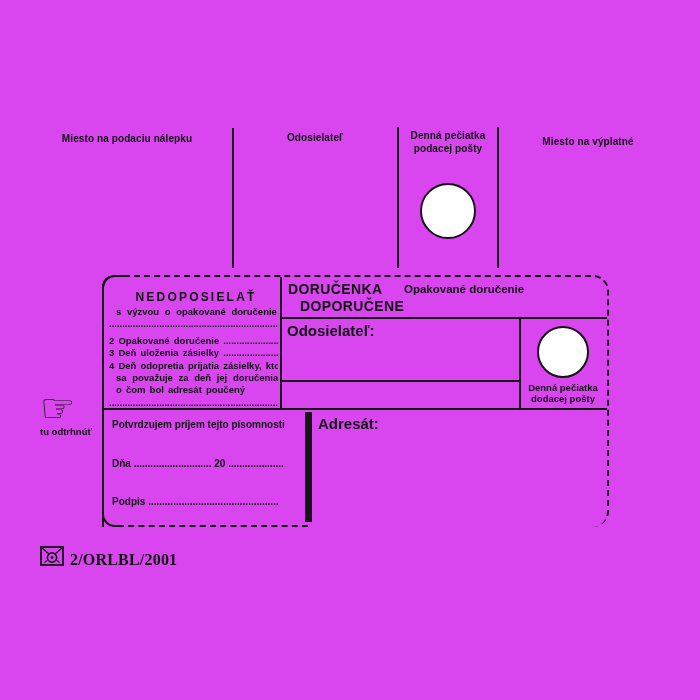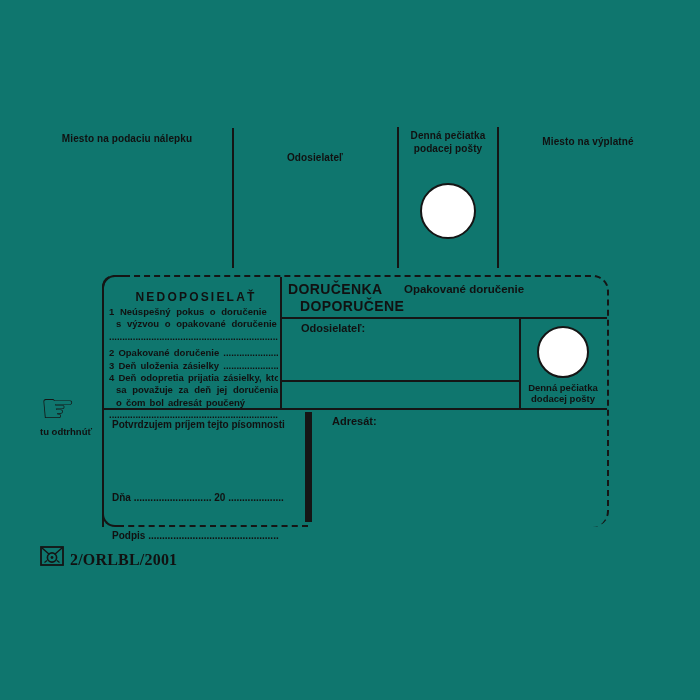--- a/index.html
+++ b/index.html
@@ -1,25 +1,25 @@
 <!DOCTYPE html>
 <html><head>
 <meta charset="utf-8">
 <style>
   html,body{margin:0;padding:0;background:#e8e8e8;}
   .page{
-    position:relative;width:700px;height:700px;background:#0f766e;
+    position:relative;width:700px;height:700px;background:#d946ef;
     font-family:"Liberation Sans",sans-serif;color:#111;overflow:hidden;
     margin:0 auto;
   }
   .abs{position:absolute;}
   .ctr{text-align:center;}
   .vline{position:absolute;width:2px;background:#151515;}
   .hline{position:absolute;height:2px;background:#151515;}
-  .nowrap{white-space:nowrap;overflow:hidden;margin-top:34px;}
+  .nowrap{white-space:nowrap;overflow:hidden;}
 
   
   .top-label{font-size:10px;font-weight:bold;line-height:12.5px;letter-spacing:.1px;}
   .stamp-circle{
     position:absolute;border:2px solid #151515;border-radius:50%;
     box-sizing:border-box;background:#fff;
   }
 
   
   .card-outline{
@@ -48,21 +48,21 @@
   .np{position:absolute;left:109px;top:281px;width:169px;overflow:hidden;}
   .np-title{font-size:12px;font-weight:bold;letter-spacing:2.2px;margin:9px 0 2px 5px;white-space:nowrap;text-align:center;}
   .np-line{font-size:9.5px;font-weight:bold;line-height:12.4px;white-space:nowrap;overflow:hidden;word-spacing:1.5px;}
   .np-wide{word-spacing:3px;}
   .np-ind{padding-left:7px;}
   .np-gap{height:4px;}
 
   
   .hdr-big{font-size:14px;font-weight:bold;letter-spacing:.4px;line-height:16.5px;white-space:nowrap;}
   .hdr-sub{font-size:11.5px;font-weight:bold;white-space:nowrap;}
-  .field-label{font-size:11px;font-weight:bold;margin-left:14px;}
+  .field-label{font-size:15px;font-weight:bold;}
   .stamp-label{font-size:9.5px;font-weight:bold;line-height:10.5px;}
 
   
   .cf-line{font-size:10px;font-weight:bold;white-space:nowrap;}
   .thick-bar{position:absolute;left:305px;top:412px;width:7px;height:110px;background:#151515;}
 
   
   .hand{font-family:"DejaVu Sans",sans-serif;font-size:40px;line-height:1;color:#151515;}
   .tear-label{font-size:9.5px;font-weight:bold;}
 
@@ -73,21 +73,21 @@
 <body>
 
 <div class="page">
 
   <div class="abs top-label ctr" style="left:37px;top:133px;width:180px;">
     <div>Miesto na podaciu nálepku</div>
   </div>
 
   <div class="vline" style="left:232px;top:128px;height:140px;"></div>
 
-  <div class="abs top-label ctr" style="left:255px;top:152px;width:120px;text-align:center;">Odosielateľ</div>
+  <div class="abs top-label ctr" style="left:255px;top:132px;width:120px;text-align:center;">Odosielateľ</div>
 
   <div class="vline" style="left:397px;top:127px;height:141px;"></div>
 
   <div class="abs top-label ctr" style="left:398px;top:130px;width:100px;">
     <div>Denná pečiatka</div>
     <div>podacej pošty</div>
   </div>
 
   <div class="stamp-circle" style="left:420px;top:183px;width:56px;height:56px;"></div>
 
@@ -102,21 +102,20 @@
 
   <div class="vline" style="left:280px;top:277px;height:133px;"></div>
   <div class="hline" style="left:282px;top:317px;width:325px;"></div>
   <div class="hline" style="left:282px;top:380px;width:239px;"></div>
   <div class="vline" style="left:519px;top:317px;height:93px;"></div>
   <div class="hline" style="left:104px;top:408px;width:503px;"></div>
   <div class="thick-bar"></div>
 
   <div class="np">
     <div class="np-title">NEDOPOSIELAŤ</div>
-    <div class="np-line np-wide">1 Neúspešný pokus o doručenie</div>
     <div class="np-line np-wide np-ind">s výzvou o opakované doručenie dňa</div>
     <div class="np-line">........................................................................</div>
     <div class="np-gap"></div>
     <div class="np-line">2 Opakované doručenie ..............................</div>
     <div class="np-line">3 Deň uloženia zásielky .............................</div>
     <div class="np-line">4 Deň odopretia prijatia zásielky, ktorý</div>
     <div class="np-line np-wide np-ind">sa považuje za deň jej doručenia,</div>
     <div class="np-line np-ind">o čom bol adresát poučený</div>
     <div class="np-line">........................................................................</div>
   </div>

